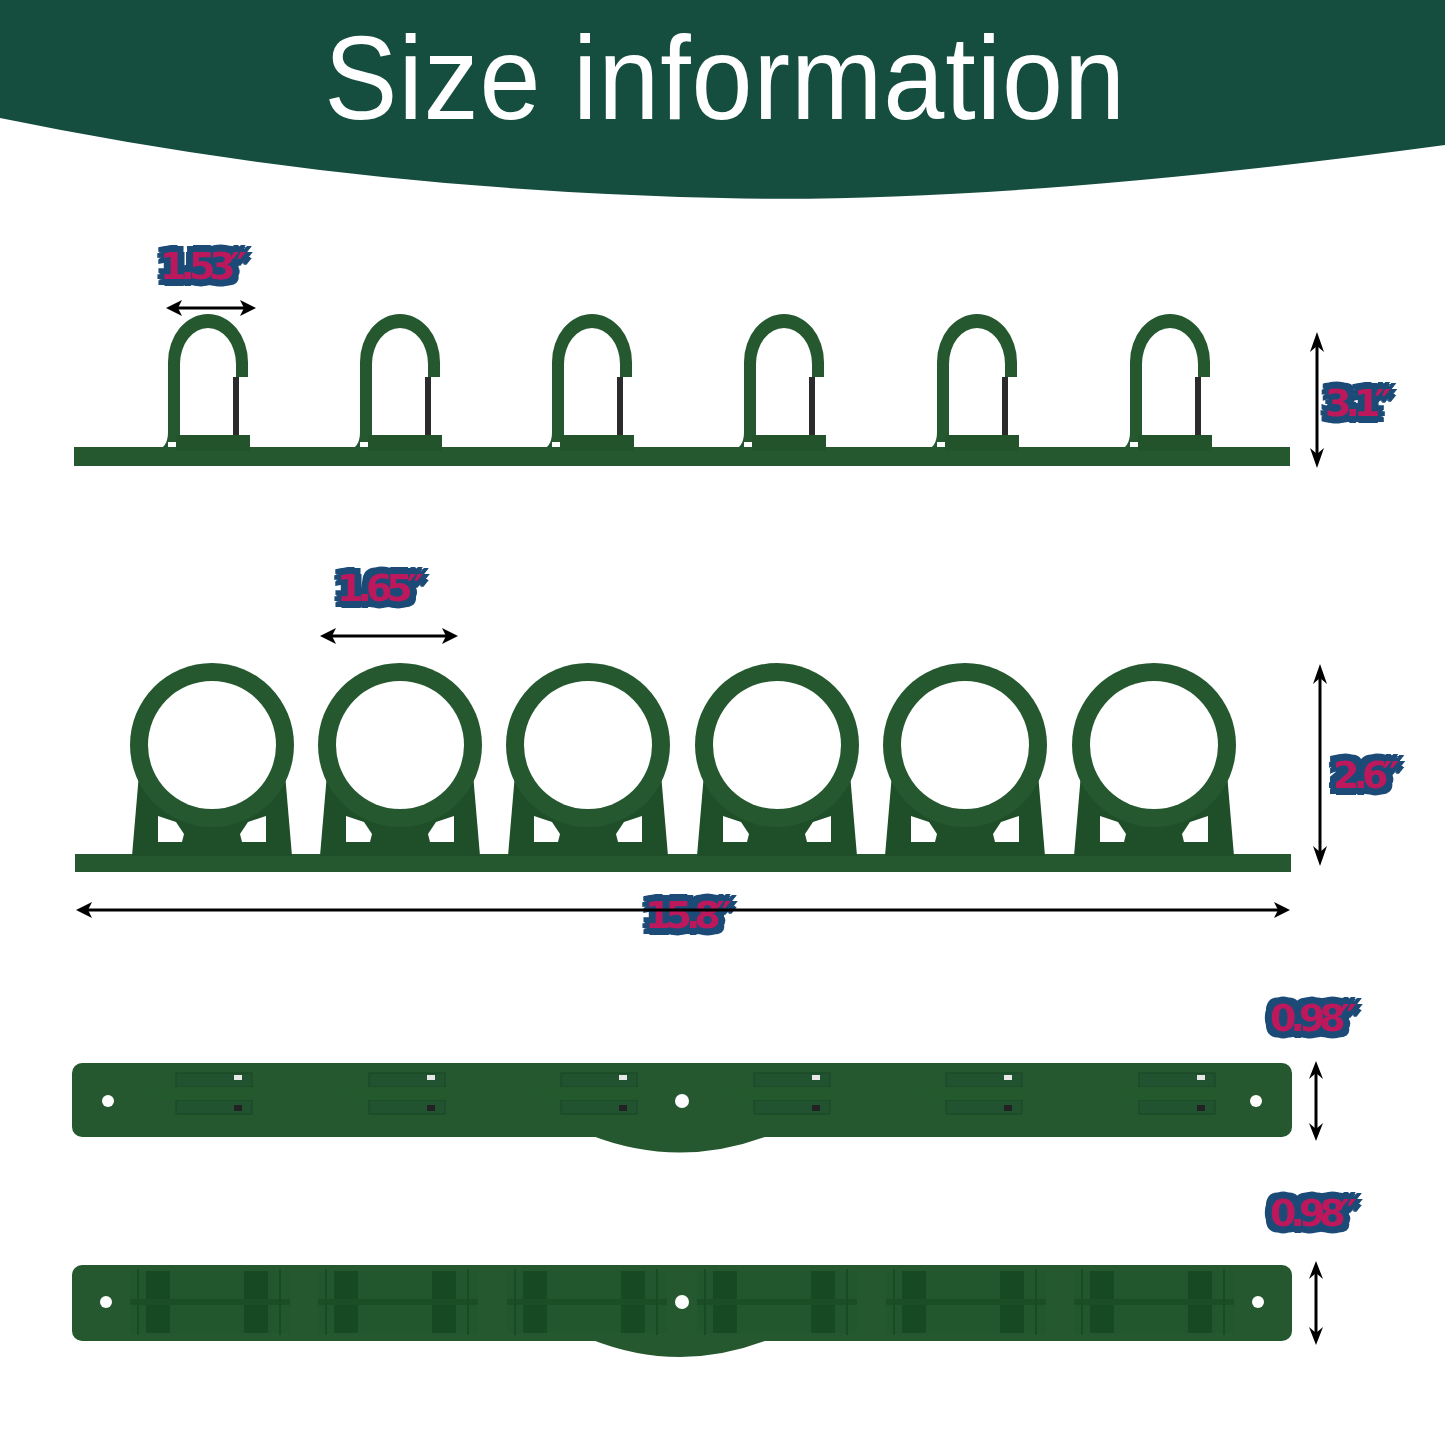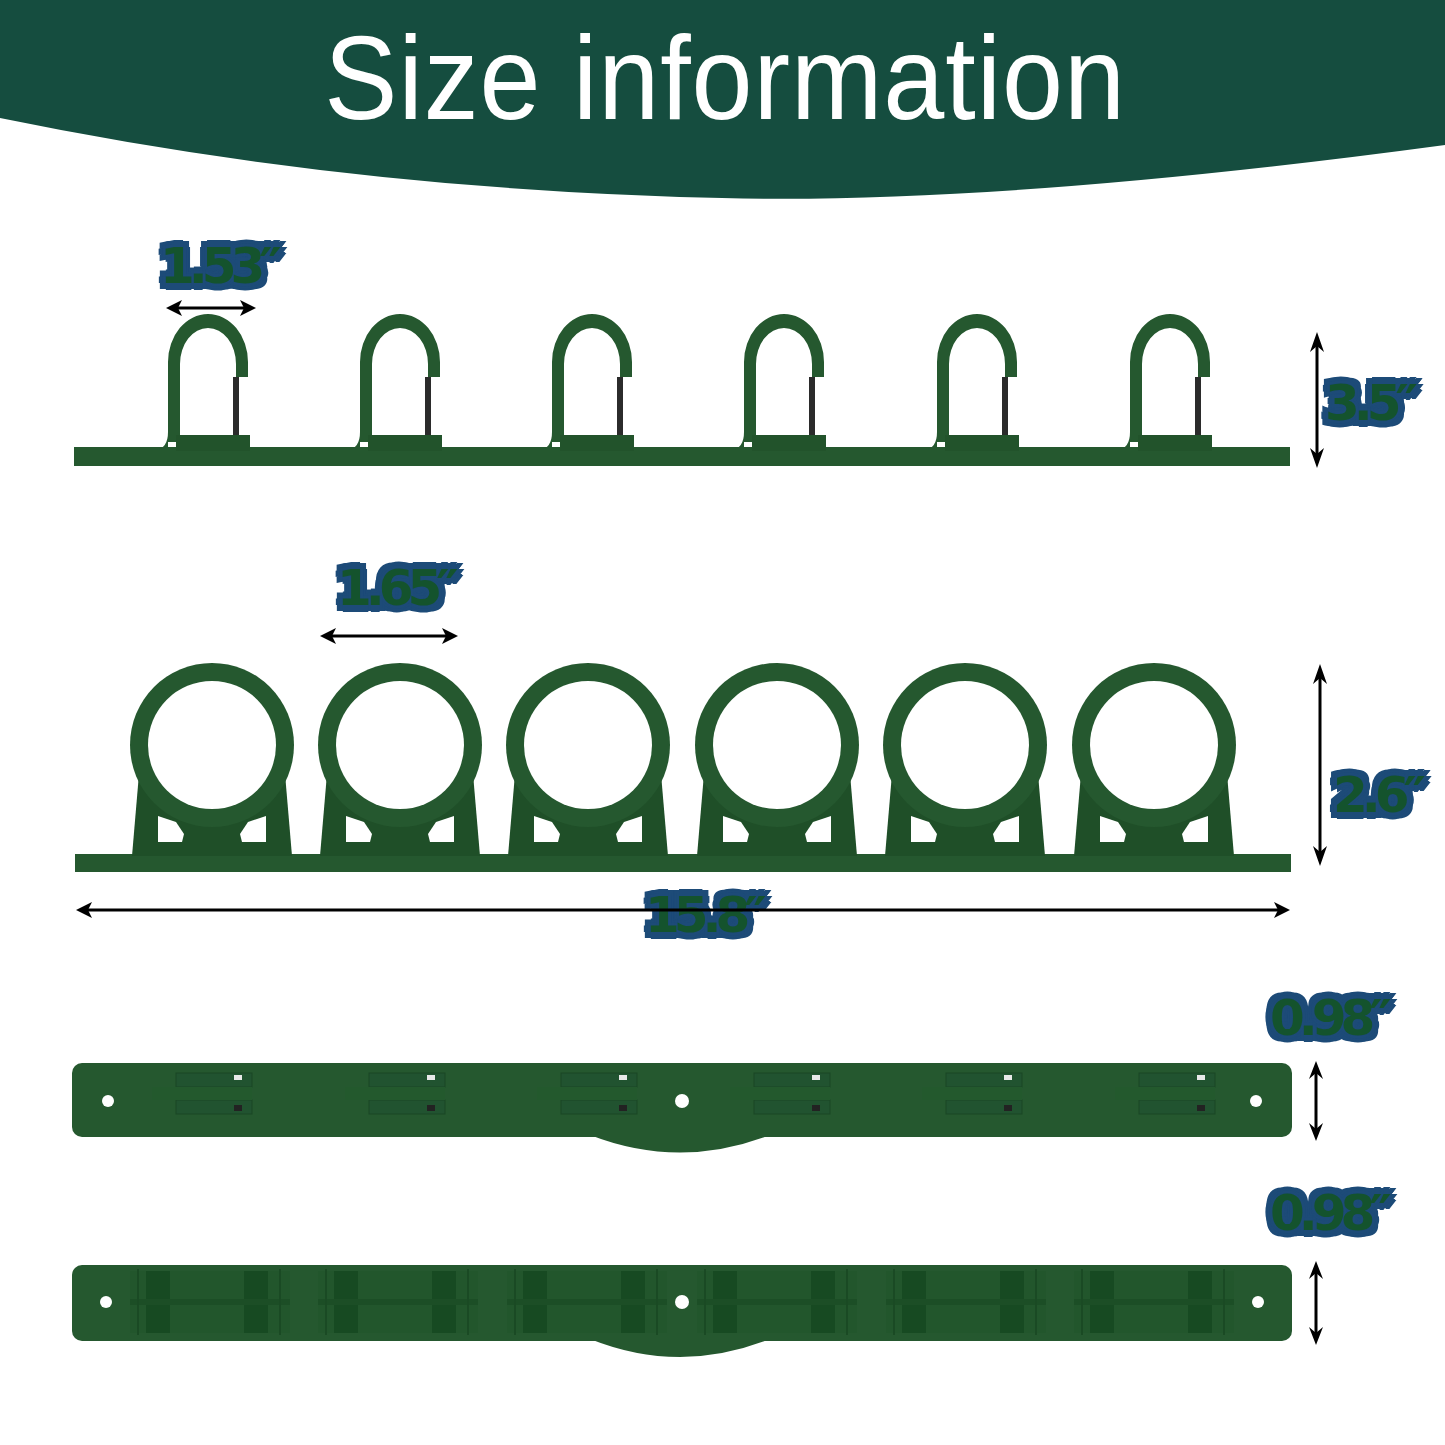--- a/index.html
+++ b/index.html
@@ -6,21 +6,21 @@
     body { width: 1445px; height: 1445px; position: relative; overflow: hidden; font-family: "Liberation Sans", sans-serif; }
     .abs { position: absolute; }
     #header-svg { position: absolute; left: 0; top: 0; }
     .title {
       position: absolute; left: 0; width: 1445px; top: 8px; text-align: center;
       color: #ffffff; font-size: 118px; font-family: "Liberation Sans", sans-serif;
       letter-spacing: 1px; line-height: 140px; transform: scaleX(0.93); transform-origin: 760px 0;
     }
     .dim-label {
       position: absolute; font-family: "DejaVu Sans", sans-serif; font-weight: bold;
-      color: #14532d; font-size: 50px; letter-spacing: -6px; line-height: 60px;
+      color: #be185d; font-size: 38px; letter-spacing: -6px; line-height: 60px;
       -webkit-text-stroke: 0px;
       text-shadow:
         0 0 0 #1d4b78,
         3px 0 0 #1d4b78, -3px 0 0 #1d4b78, 0 3px 0 #1d4b78, 0 -3px 0 #1d4b78,
         3px 3px 0 #1d4b78, -3px -3px 0 #1d4b78, 3px -3px 0 #1d4b78, -3px 3px 0 #1d4b78,
         5px 0 0 #1d4b78, -5px 0 0 #1d4b78, 0 5px 0 #1d4b78, 0 -5px 0 #1d4b78,
         5px 5px 0 #1d4b78, -5px -5px 0 #1d4b78, 5px -5px 0 #1d4b78, -5px 5px 0 #1d4b78,
         7px 0 0 #1d4b78, -7px 0 0 #1d4b78, 0 7px 0 #1d4b78, 0 -7px 0 #1d4b78,
         6px 6px 0 #1d4b78, -6px -6px 0 #1d4b78, 6px -6px 0 #1d4b78, -6px 6px 0 #1d4b78;
       white-space: nowrap;
@@ -29,23 +29,23 @@
   </style>
 </head>
 <body>
 
 <svg id="header-svg" width="1445" height="200">
   <path d="M0,0 H1445 V145 Q1000,205 722,198 Q350,190 0,118 Z" fill="#154d3f"></path>
 </svg>
 <div class="title">Size information</div>
 
 <div class="dim-label" style="left:160px; top:236px;">1.53″</div>
-<div class="dim-label" style="left:1325px; top:373px;">3.5″</div>
+<div class="dim-label" style="left:1325px; top:373px;">3.1″</div>
 <div class="dim-label" style="left:337px; top:558px;text-align:right;">1.65″</div>
-<div class="dim-label" style="left:1333px; top:745px;margin-top:20px;">2.6″</div>
+<div class="dim-label" style="left:1333px; top:745px;">2.6″</div>
 <div class="dim-label" style="left:645px; top:885px;">15.8″</div>
 <div class="dim-label" style="left:1270px; top:988px;">0.98″</div>
 <div class="dim-label" style="left:1270px; top:1183px;">0.98″</div>
 
 <svg class="abs" style="left:0; top:290px;" width="1445" height="190">
   <defs>
     <g id="hook">
 
       <path d="M0,150 L0,70 A40,48 0 0 1 80,70 L80,85 L68,85 L68,72 A28,36 0 0 0 12,72 L12,150 Z" fill="#25582f"></path>
 

